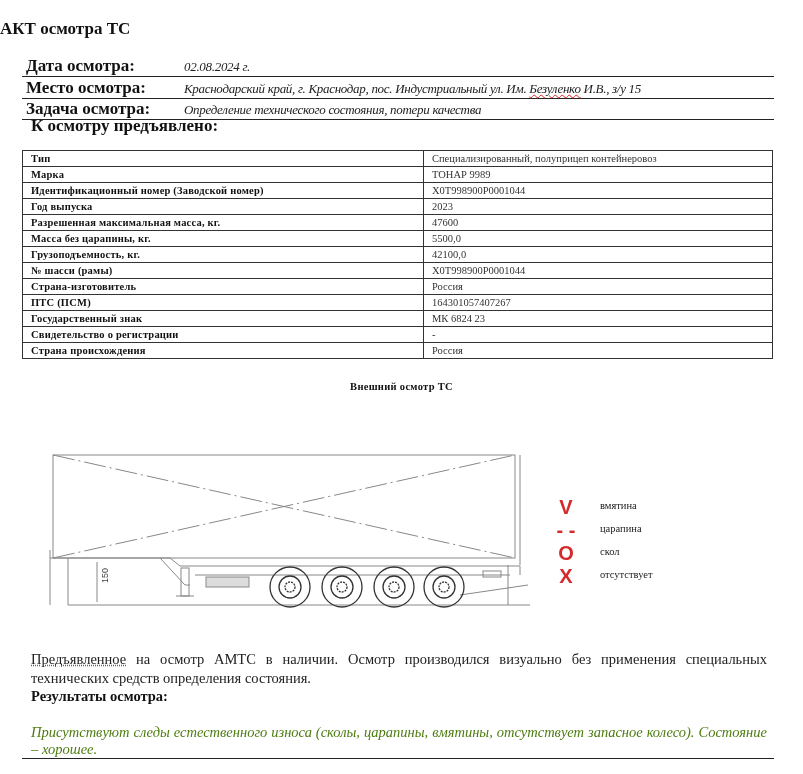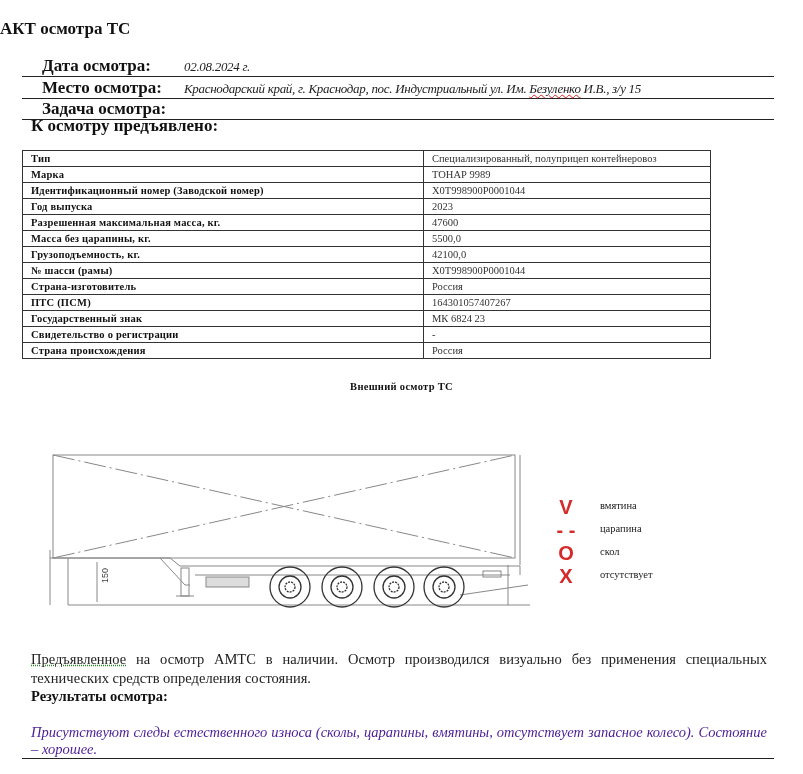--- a/index.html
+++ b/index.html
@@ -1,53 +1,54 @@
 <!DOCTYPE html>
 <html><head>
 <meta charset="utf-8">
 <style>
   html, body { margin:0; padding:0; background:#ffffff; }
   body { width:803px; height:774px; position:relative; overflow:hidden; font-family:"Liberation Serif", serif; color:#111; }
   .title { position:absolute; left:0; width:803px; top:19px; text-align:left; font-weight:bold; font-size:17px; }
   .hdr-row { position:absolute; left:22px; width:752px; height:20px; border-bottom:1.5px solid #222; }
-  .hdr-label { position:absolute; left:20px; top:0; font-weight:bold; font-size:17px; }
+  .hdr-label { position:absolute; left:4px; top:0; font-weight:bold; font-size:17px; }
   .hdr-value { position:absolute; left:162px; top:3px; font-style:italic; font-size:13px; letter-spacing:-0.3px; color:#222; }
   .spell { text-decoration: underline wavy #d22; text-decoration-thickness:1px; }
   .spell-g { text-decoration: underline dotted #2a8a2a; }
   .section { position:absolute; left:31px; top:116px; font-weight:bold; font-size:17px; }
-  table.spec { position:absolute; left:22px; top:150px; width:689px; border-collapse:collapse; font-size:10.5px; }
+  table.spec { position:absolute; left:22px; top:150px; width:751px; border-collapse:collapse; font-size:10.5px; }
   table.spec td { border:1.5px solid #333; height:15px; padding:0 0 0 8px; line-height:14px; }
   table.spec td.k { width:392px; font-weight:bold; letter-spacing:0.2px; }
   table.spec td.v { color:#333; }
   .sub { position:absolute; left:0; width:803px; top:381px; text-align:center; font-weight:bold; font-size:10.5px; letter-spacing:0.3px; }
   .drawing { position:absolute; left:40px; top:440px; width:500px; height:180px; }
   .legend { position:absolute; left:555px; top:496px; }
   .lg-row { position:absolute; left:0; height:22px; width:130px; }
   .lg-sym { position:absolute; left:0; width:22px; text-align:center; color:#d42a2a; font-family:"Liberation Sans", sans-serif; font-weight:bold; font-size:20px; line-height:22px; }
   .lg-txt { position:absolute; left:45px; top:4px; font-size:10.5px; color:#222; }
   .para { position:absolute; left:31px; top:650px; width:736px; font-size:14.5px; line-height:19px; text-align:justify; text-align-last:left; color:#222; }
   .res-title { position:absolute; left:31px; top:688px; font-weight:bold; font-size:14.5px; }
-  .result { position:absolute; left:31px; top:724px; width:736px; font-style:italic; font-size:14.5px; line-height:17px; text-align:justify; color:#4c1d95; }
+  .result { position:absolute; left:31px; top:724px; width:736px; font-style:italic; font-size:14.5px; line-height:17px; text-align:justify; color:#4d7c0f; }
   .bottom-line { position:absolute; left:22px; top:758px; width:752px; border-top:1.5px solid #222; }
 </style>
 </head>
 <body>
 
 <div class="title">АКТ осмотра ТС</div>
 
 <div class="hdr-row" style="top:56px;">
   <span class="hdr-label">Дата осмотра:</span>
   <span class="hdr-value">02.08.2024 г.</span>
 </div>
 <div class="hdr-row" style="top:78px;">
   <span class="hdr-label">Место осмотра:</span>
   <span class="hdr-value"><span>Краснодарский край, г. Краснодар, пос. Индустриальный ул. Им. </span><span class="spell">Безуленко</span><span> И.В., з/у 15</span></span>
 </div>
 <div class="hdr-row" style="top:99px;">
   <span class="hdr-label">Задача осмотра:</span>
+  <span class="hdr-value">Определение технического состояния, потери качества</span>
 </div>
 
 <div class="section">К осмотру предъявлено:</div>
 
 <table class="spec">
   <tbody id="spec-body">
       <tr>
         <td class="k">Тип</td>
         <td class="v">Специализированный,  полуприцеп  контейнеровоз</td>
       </tr>

